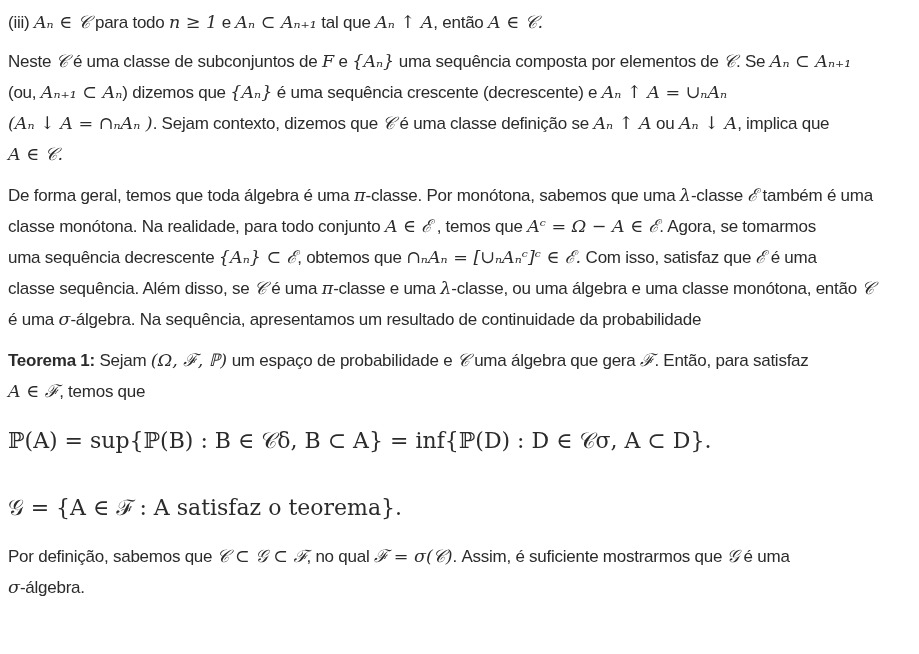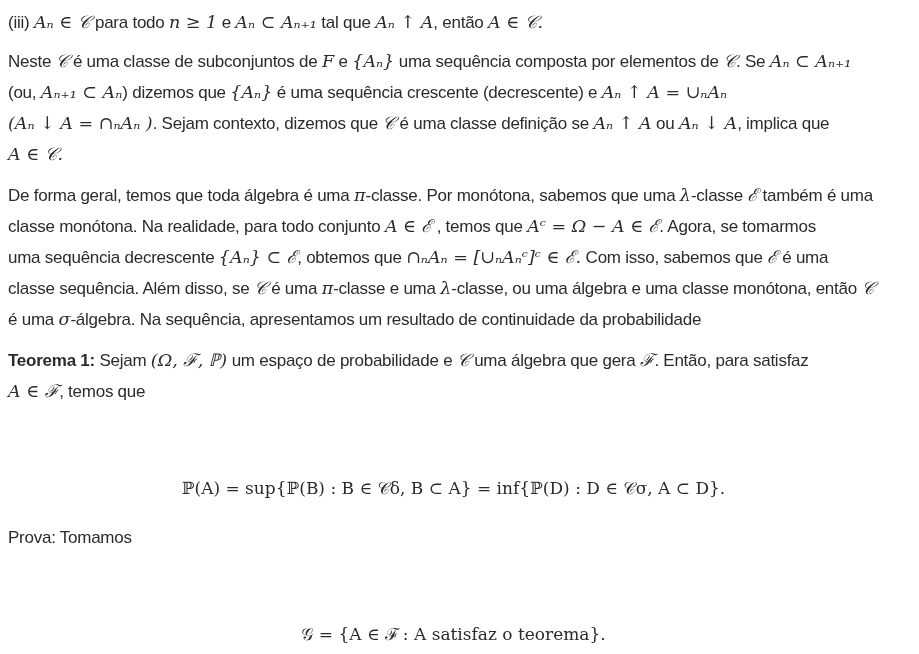--- a/index.html
+++ b/index.html
@@ -7,21 +7,21 @@
       width: 919px; height: 654px; overflow: hidden;
       font-family: "Liberation Sans", "DejaVu Sans", sans-serif;
       font-size: 17px; color: #2b2b2b;
     }
     #doc { position: relative; padding: 7px 20px 0 8px; }
     p.para { margin: 0; line-height: 31px; white-space: normal; letter-spacing: -0.25px; }
     .m { font-family: "DejaVu Serif", "Liberation Serif", serif; font-size: 17.5px; letter-spacing: 0; }
     .mi { font-style: italic; }
     .cal { font-family: "DejaVu Serif", serif; font-style: italic; }
     .bold { font-weight: bold; }
-    .display { text-align: center; font-family: "DejaVu Serif", "Liberation Serif", serif; font-size: 17px; line-height: 31px; margin-top: 48px; }
+    .display { text-align: left; font-family: "DejaVu Serif", "Liberation Serif", serif; font-size: 22px; line-height: 31px; }
     .gap8 { height: 8px; } .gap10 { height: 10px; } .gap18 { height: 18px; }
   </style>
 </head>
 <body>
 
 <div id="doc">
 
   <p class="para">
     <span>(iii)</span>
     <span class="m mi">Aₙ ∈ 𝒞</span><span> para todo </span><span class="m mi">n ≥ 1</span><span> e </span><span class="m mi">Aₙ ⊂ Aₙ₊₁</span><span> tal que </span><span class="m mi">Aₙ ↑ A</span><span>, então </span><span class="m mi">A ∈ 𝒞.</span>
@@ -32,32 +32,35 @@
     <span>Neste </span><span class="m cal">𝒞</span><span> é uma classe de subconjuntos de </span><span class="m mi">F</span><span> e </span><span class="m mi">{Aₙ}</span><span> uma sequência composta por elementos de </span><span class="m cal">𝒞</span><span>. Se </span><span class="m mi">Aₙ ⊂ Aₙ₊₁</span><br>
     <span>(ou, </span><span class="m mi">Aₙ₊₁ ⊂ Aₙ</span><span>) dizemos que </span><span class="m mi">{Aₙ}</span><span> é uma sequência crescente (decrescente) e </span><span class="m mi">Aₙ ↑ A = ∪ₙAₙ</span><br>
     <span class="m mi">(Aₙ ↓ A = ∩ₙAₙ )</span><span>. Sejam contexto, dizemos que </span><span class="m cal">𝒞</span><span> é uma classe definição se </span><span class="m mi">Aₙ ↑ A</span><span> ou </span><span class="m mi">Aₙ ↓ A</span><span>, implica que</span><br>
     <span class="m mi">A ∈ 𝒞.</span>
   </p>
   <div class="gap10"></div>
 
   <p class="para">
     <span>De forma geral, temos que toda álgebra é uma </span><span class="m mi">π</span><span>-classe. Por monótona, sabemos que uma </span><span class="m mi">λ</span><span>-classe </span><span class="m cal">ℰ</span><span> também é uma</span><br>
     <span>classe monótona.  Na realidade, para todo conjunto </span><span class="m mi">A ∈ ℰ</span><span> , temos que </span><span class="m mi">Aᶜ = Ω − A ∈ ℰ</span><span>. Agora, se tomarmos</span><br>
-    <span>uma sequência decrescente </span><span class="m mi">{Aₙ} ⊂ ℰ</span><span>, obtemos que </span><span class="m mi">∩ₙAₙ = [∪ₙAₙᶜ]ᶜ ∈ ℰ.</span><span>  Com isso, sabemos que </span><span class="m cal">ℰ</span><span> é uma</span><br>
+    <span>uma sequência decrescente </span><span class="m mi">{Aₙ} ⊂ ℰ</span><span>, obtemos que </span><span class="m mi">∩ₙAₙ = [∪ₙAₙᶜ]ᶜ ∈ ℰ.</span><span>  Com isso, satisfaz que </span><span class="m cal">ℰ</span><span> é uma</span><br>
     <span>classe sequência. Além disso, se </span><span class="m cal">𝒞</span><span> é uma </span><span class="m mi">π</span><span>-classe e uma </span><span class="m mi">λ</span><span>-classe, ou uma álgebra e uma classe monótona, então </span><span class="m cal">𝒞</span><br>
     <span>é uma </span><span class="m mi">σ</span><span>-álgebra. Na sequência, apresentamos um resultado de continuidade da probabilidade</span>
   </p>
   <div class="gap10"></div>
 
   <p class="para">
     <span class="bold">Teorema 1:</span><span> Sejam </span><span class="m mi">(Ω, ℱ, ℙ)</span><span> um espaço de probabilidade e </span><span class="m cal">𝒞</span><span> uma álgebra que gera </span><span class="m cal">ℱ</span><span>. Então, para satisfaz</span><br>
     <span class="m mi">A ∈ ℱ</span><span>, temos que</span>
   </p>
   <div class="gap18"></div>
   <div class="display">ℙ(A) = sup{ℙ(B) : B ∈ 𝒞δ,  B ⊂ A} = inf{ℙ(D) : D ∈ 𝒞σ,  A ⊂ D}.</div>
   <div class="gap18"></div>
 
-  <p class="para">Prova: Tomamos</p>
   <div class="gap18"></div>
   <div class="display">𝒢 = {A ∈ ℱ : A satisfaz o teorema}.</div>
   <div class="gap18"></div>
 
+  <p class="para">
+    <span>Por definição, sabemos que </span><span class="m cal">𝒞 ⊂ 𝒢 ⊂ ℱ</span><span>, no qual </span><span class="m mi">ℱ = σ(𝒞)</span><span>. Assim, é suficiente mostrarmos que </span><span class="m cal">𝒢</span><span> é uma</span><br>
+    <span class="m mi">σ</span><span>-álgebra.</span>
+  </p>
 </div>
 
 </body></html>

